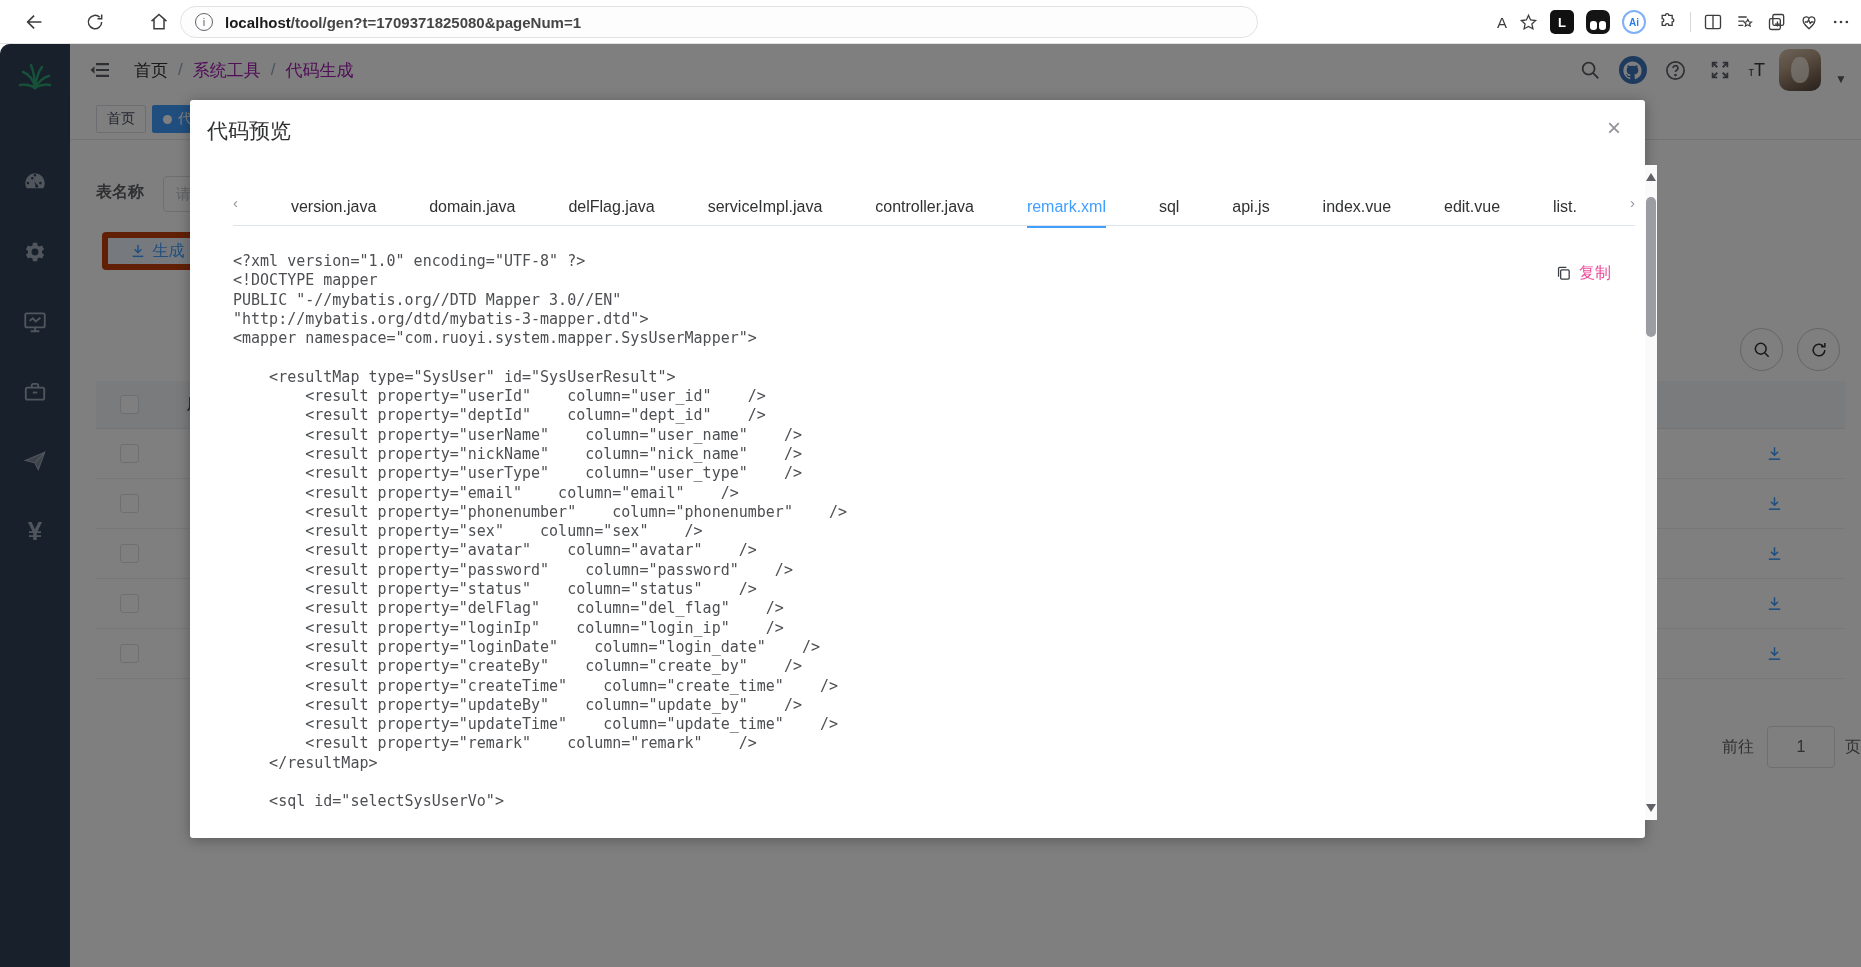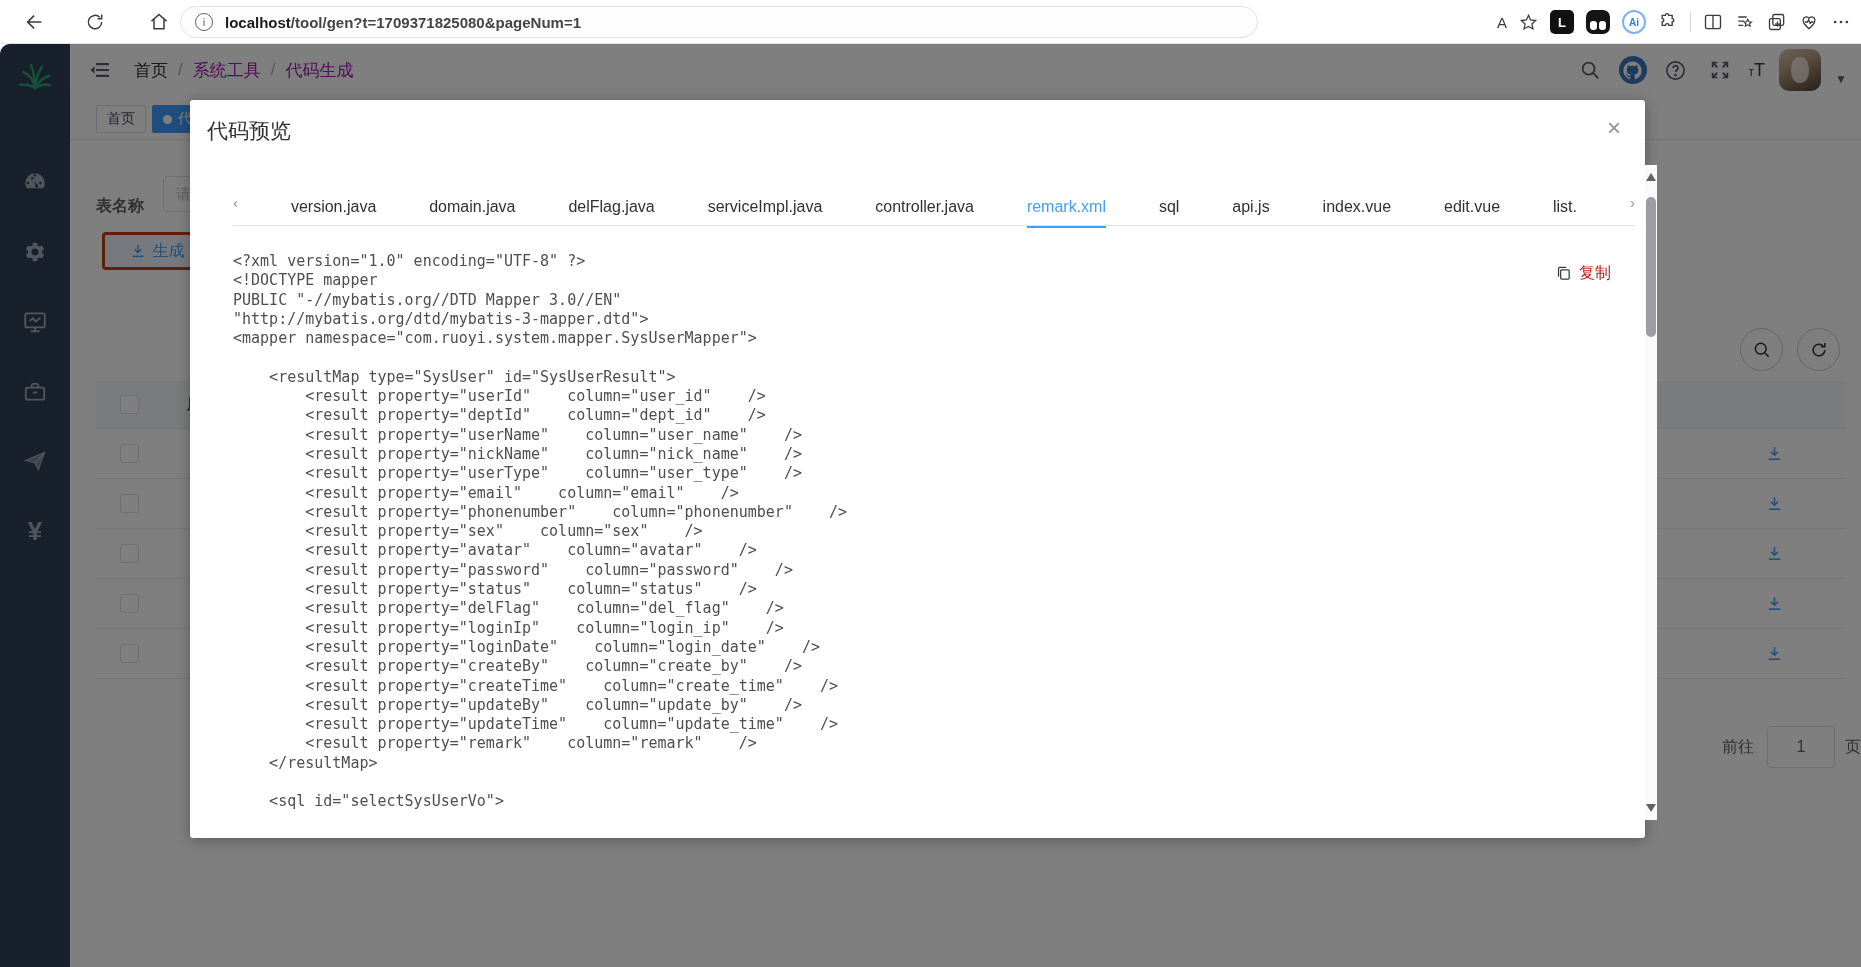--- a/index.html
+++ b/index.html
@@ -55,26 +55,26 @@
 
   .tagsbar { position:absolute; top:52px; left:70px; width:1791px; height:44px; background:#fff;
     border-bottom:1px solid #e4e7ed; box-shadow:0 1px 3px rgba(0,0,0,.08); }
   .tag { position:absolute; top:9px; height:28px; display:flex; align-items:center; padding:0 10px;
     font-size:14px; border:1px solid #d8dce5; background:#fff; color:#495060; border-radius:2px; }
   .tag.home { left:26px; }
   .tag.active { left:82px; background:#409eff; border-color:#409eff; color:#fff; }
   .tag .dot { width:9px; height:9px; border-radius:50%; background:#fff; margin-right:6px; }
 
   .content { position:absolute; top:96px; left:70px; width:1791px; height:827px; background:#fff; }
-  .form-label { position:absolute; left:26px; top:56px; font-size:16px; font-weight:bold; color:#606266; }
+  .form-label { position:absolute; left:26px; top:42px; font-size:16px; font-weight:bold; color:#606266; }
   .form-input { position:absolute; left:93px; top:36px; width:290px; height:36px; border:1px solid #dcdfe6;
     border-radius:4px; background:#fff; font-size:15px; color:#c0c4cc; padding:0 12px; line-height:34px;
     white-space:nowrap; overflow:hidden; }
   .gen-btn { position:absolute; left:32px; top:92px; width:110px; height:38px; background:#ecf5ff;
-    border:3px solid #c2410c; border-radius:4px; color:#409eff; font-size:16px;
+    border:6px solid #c2410c; border-radius:4px; color:#409eff; font-size:16px;
     display:flex; align-items:center; justify-content:center; gap:7px; }
   .circle-btn { position:absolute; top:188px; width:43px; height:43px; border:1px solid #c6c9cf; border-radius:50%;
     background:#fff; display:flex; align-items:center; justify-content:center; color:#303133; }
   .circle-btn.srch { left:1670px; } .circle-btn.refr { left:1727px; }
 
   .tbl { position:absolute; left:26px; top:241px; width:1749px; }
   .tbl-head { height:48px; background:#f5f6f8; border-bottom:1px solid #e6e9ef; display:flex; align-items:center; position:relative; }
   .tbl-row { height:50px; background:#fff; border-bottom:1px solid #ebeef5; display:flex; align-items:center; position:relative; }
   .cb { position:absolute; left:24px; width:19px; height:19px; border:1px solid #dcdfe6; border-radius:3px; background:#fff; }
   .seq { position:absolute; left:62px; width:90px; text-align:center; font-size:16px; font-weight:bold; color:#515a6e; }
@@ -94,21 +94,21 @@
     border-radius:3px; box-shadow:0 2px 14px rgba(0,0,0,.3); }
   .m-title { position:absolute; left:17px; top:17px; font-size:21px; color:#303133; }
   .m-close { position:absolute; right:24px; top:16px; font-size:24px; color:#909399; line-height:1; }
   .m-tabs { position:absolute; left:43px; top:88px; width:1402px; height:38px; display:flex;
     align-items:center; justify-content:space-between; border-bottom:1px solid #dfe4ed; }
   .tab { font-size:16px; color:#303133; position:relative; padding-bottom:12px; top:6px; white-space:nowrap; }
   .tab.active { color:#409eff; }
   .tab.active::after { content:""; position:absolute; left:0; right:0; bottom:0; height:2px; background:#409eff; }
   .tab-arrow { color:#909399; font-size:15px; padding-bottom:8px; }
   .m-copy { position:absolute; left:1365px; top:163px; display:flex; align-items:center; gap:7px;
-    font-size:16px; color:#b91c1c; }
+    font-size:16px; color:#ec4899; }
   .m-code { position:absolute; left:43px; top:152px; width:1390px; height:570px; overflow:hidden;
     font-family:"DejaVu Sans Mono","Liberation Mono",monospace; font-size:15px; line-height:19.3px;
     color:#4d4f52; white-space:pre; }
   .sb { position:absolute; left:1455px; top:65px; width:12px; height:655px; background:#fafafa; }
   .sb-up { position:absolute; left:1px; top:8px; width:0; height:0;
     border-left:5px solid transparent; border-right:5px solid transparent; border-bottom:8px solid #606266; }
   .sb-down { position:absolute; left:1px; bottom:8px; width:0; height:0;
     border-left:5px solid transparent; border-right:5px solid transparent; border-top:8px solid #606266; }
   .sb-thumb { position:absolute; left:1px; top:32px; width:10px; height:140px; background:#9a9da1; border-radius:6px; }
 

